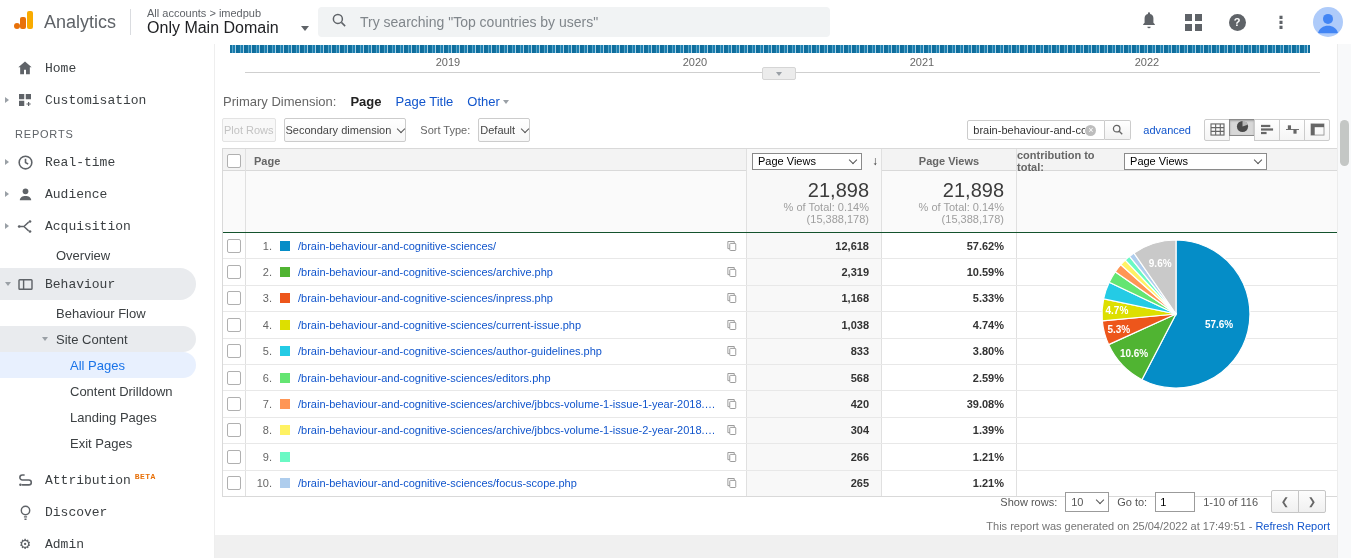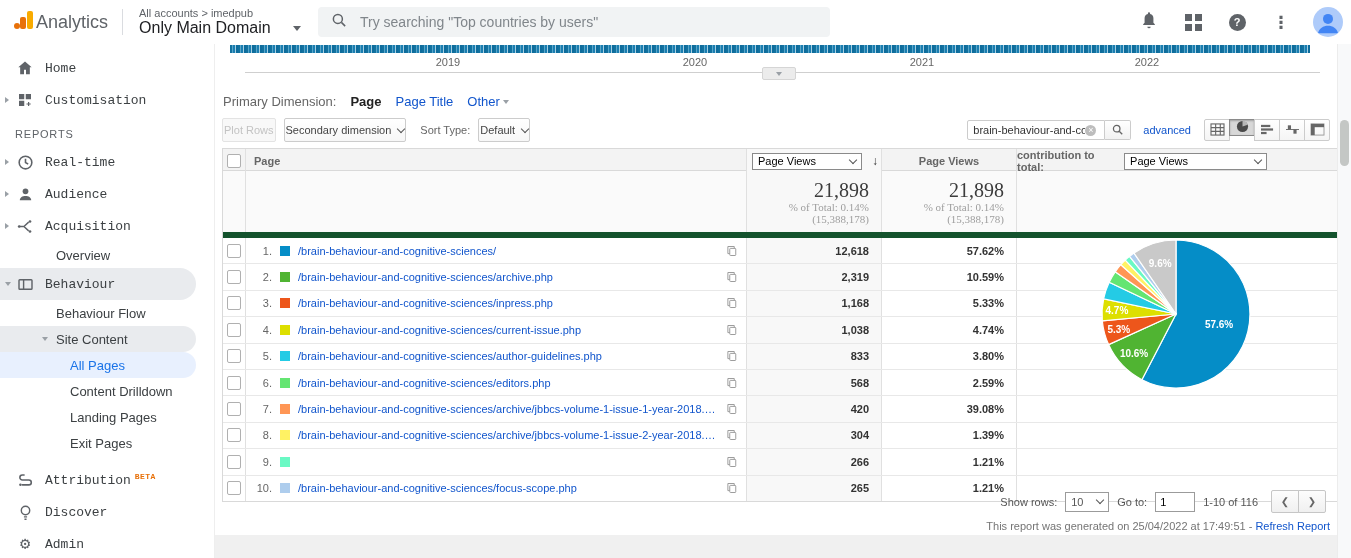--- a/index.html
+++ b/index.html
@@ -4,21 +4,21 @@
 <style>
   html,body{margin:0;padding:0;}
   body{
     width:1351px;height:558px;position:relative;overflow:hidden;
     background:#fff;font-family:"Liberation Sans","DejaVu Sans",sans-serif;
     -webkit-font-smoothing:antialiased;
   }
   
   .topbar{position:absolute;left:0;top:0;width:1351px;height:44px;background:#fff;z-index:10;display:flex;align-items:center;}
   .logo{display:flex;align-items:center;margin-left:12px;}
-  .logo-name{font-size:18px;color:#5f6368;}
+  .logo-name{font-size:18px;color:#5f6368;margin-left:8px;}
   .tb-divider{width:1px;height:26px;background:#dadce0;margin-left:14px;}
   .account{margin-left:16px;line-height:1.1;}
   .crumb{font-size:11px;color:#5f6368;}
   .property{font-size:16px;color:#202124;display:flex;align-items:center;gap:22px;}
   .searchpill{position:absolute;left:318px;top:7px;width:512px;height:30px;background:#f1f3f4;border-radius:4px;display:flex;align-items:center;padding-left:12px;box-sizing:border-box;}
   .searchpill input{border:none;background:transparent;outline:none;font-size:14px;color:#3c4043;width:440px;margin-left:10px;font-family:inherit;}
   .searchpill input::placeholder{color:#80868b;}
   .tb-right{position:absolute;right:8px;top:0;height:44px;display:flex;align-items:center;gap:20px;}
   .tb-iconbtn{width:24px;height:24px;display:flex;align-items:center;justify-content:center;cursor:pointer;}
   .appsgrid{display:grid;grid-template-columns:7px 7px;grid-gap:3px;}
@@ -82,21 +82,21 @@
   .viewgrp{display:flex;}
   .viewbtn{width:26px;height:22px;border:1px solid #ccc;margin-left:-1px;background:linear-gradient(#fff,#f5f5f5);display:flex;align-items:center;justify-content:center;cursor:pointer;box-sizing:border-box;}
   .viewbtn.sel{background:#d8d8d8;box-shadow:inset 0 1px 2px rgba(0,0,0,.25);}
   .viewbtn:first-child{border-radius:2px 0 0 2px;}
   .viewbtn:last-child{border-radius:0 2px 2px 0;}
 
   
   .gtable{position:absolute;left:7px;top:104px;width:1114px;border:1px solid #d9d9d9;font-size:11px;}
   .grow{display:grid;grid-template-columns:22px 501px 135px 135px 1fr;align-items:stretch;}
   .ghead{background:#f3f3f3;border-bottom:1px solid #d9d9d9;height:21px;}
-  .gsum{background:#fafafa;border-bottom:6px solid #14532d;height:61px;font-family:Liberation Serif, serif;}
+  .gsum{background:#fafafa;border-bottom:1px solid #14532d;height:61px;}
   .gdata{background:#fff;height:25.4px;border-bottom:1px solid #e8e8e8;}
   .gdata:last-child{border-bottom:none;}
   .c{display:flex;align-items:center;box-sizing:border-box;min-width:0;}
   .cbord{border-left:1px solid #e0e0e0;}
   .c3bg{background:#f8f8f8;}
   .hname{color:#666;font-weight:bold;}
   .c-page{padding-left:8px;gap:8px;}
   .cb{width:12px;height:12px;border:1px solid #b0b0b0;border-radius:2px;background:#fff;margin:0 auto;cursor:pointer;flex:none;}
   .rnum{color:#666;width:18px;text-align:right;flex:none;}
   .sw{width:10px;height:10px;flex:none;display:inline-block;}

